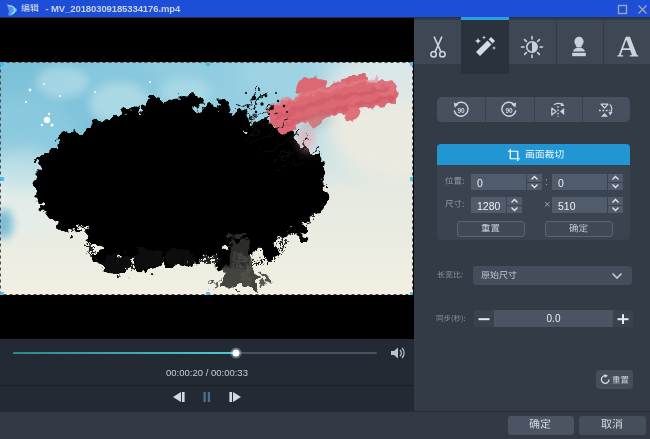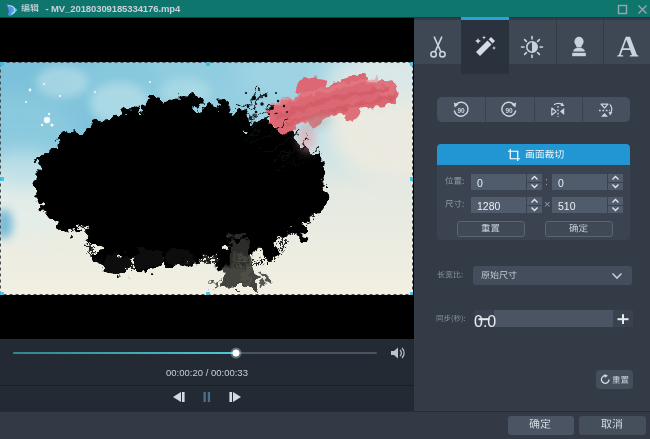--- a/index.html
+++ b/index.html
@@ -1,21 +1,21 @@
 <!DOCTYPE html>
 <html><head><meta charset="utf-8">
 <style>
 *{margin:0;padding:0;box-sizing:border-box;}
 html,body{width:650px;height:439px;overflow:hidden;background:#333B47;font-family:"Liberation Sans",sans-serif;}
 .abs{position:absolute;}
 #root{position:relative;width:650px;height:439px;}
 </style></head><body>
 <div id="root">
 
-<div class="abs" style="left:0;top:0;width:650px;height:18px;background:#0f766e;border-bottom:1px solid #2B323D;">
+<div class="abs" style="left:0;top:0;width:650px;height:18px;background:#1d4ed8;border-bottom:1px solid #2B323D;">
 <svg class="abs" style="left:4px;top:2px" width="14.5" height="14.5" viewBox="0 0 13 13">
 <defs>
           <linearGradient id="lg" x1="0" y1="0" x2="1" y2="0.3">
 <stop offset="0" stop-color="#8A6BEC"></stop>
             <stop offset="0.45" stop-color="#4D8FE8"></stop>
             <stop offset="1" stop-color="#3EC6EE"></stop>
           </linearGradient>
         </defs>
 <path d="M3.2 2.0 Q2.2 1.2 2.6 2.6 L4.6 9.0 Q3.0 10.2 3.8 11.6 Q4.8 12.8 6.6 12.2 L11.0 8.4 Q12.6 7.0 10.8 5.8 L3.2 2.0 Z" fill="url(#lg)"></path>
 <path d="M4.2 3.4 Q8.4 3.0 9.6 6.4 Q10.2 9.4 7.2 10.6" fill="none" stroke="#B9E2F5" stroke-width="1.1" stroke-linecap="round"></path>
@@ -327,21 +327,21 @@
         <div style="position:absolute;right:15px;top:0;width:1px;height:16px;background:#3A434F;"></div>
         <div style="position:absolute;right:0;top:7.5px;width:15px;height:1px;background:#3A434F;"></div>
         <svg style="position:absolute;right:0;top:0" width="15" height="16" viewBox="0 0 15 16">
           <path d="M4.5 5.5 L7.5 2.5 L10.5 5.5" stroke="#E2E8EE" stroke-width="1.3" fill="none"></path>
           <path d="M4.5 10.5 L7.5 13.5 L10.5 10.5" stroke="#E2E8EE" stroke-width="1.3" fill="none"></path>
         </svg>
       </div>
 <div class="abs" style="left:31px;top:182px;"><svg style="display:inline-block;vertical-align:top;margin:0px 0 0 0px;" width="21.4" height="10.6" viewBox="0 0 21.4 10.6">
           <path d="M4.96 3.16Q5.30 4.52 6.07 5.49Q6.85 6.47 8.14 6.87Q8.06 6.94 7.98 7.04Q7.89 7.15 7.82 7.26Q7.75 7.36 7.69 7.46Q6.79 7.13 6.14 6.54Q5.49 5.96 5.05 5.13Q4.61 4.31 4.34 3.29ZM1.88 0.07H7.32V3.40H1.88V2.78H6.66V0.69H1.88ZM1.51 0.07H2.18V2.47Q2.18 3.02 2.14 3.68Q2.09 4.34 1.95 5.02Q1.81 5.70 1.53 6.34Q1.26 6.98 0.80 7.51Q0.75 7.43 0.65 7.34Q0.55 7.25 0.45 7.17Q0.35 7.09 0.27 7.05Q0.70 6.56 0.95 5.98Q1.20 5.40 1.32 4.79Q1.44 4.18 1.48 3.58Q1.51 2.99 1.51 2.47Z M8.94 1.46H16.56V2.10H8.94ZM13.89 -0.33H14.56V6.52Q14.56 6.92 14.44 7.10Q14.33 7.28 14.07 7.36Q13.80 7.44 13.32 7.47Q12.83 7.49 12.14 7.49Q12.12 7.39 12.07 7.26Q12.02 7.13 11.97 7.00Q11.91 6.87 11.85 6.78Q12.25 6.79 12.61 6.79Q12.97 6.80 13.23 6.79Q13.50 6.79 13.61 6.79Q13.77 6.79 13.83 6.73Q13.89 6.67 13.89 6.52ZM9.91 3.27 10.45 2.95Q10.77 3.26 11.08 3.64Q11.40 4.03 11.65 4.40Q11.91 4.77 12.05 5.08L11.47 5.44Q11.34 5.14 11.09 4.76Q10.84 4.38 10.54 3.99Q10.23 3.60 9.91 3.27Z M18.17 3.48Q17.94 3.48 17.78 3.31Q17.62 3.15 17.62 2.89Q17.62 2.62 17.78 2.45Q17.94 2.29 18.17 2.29Q18.41 2.29 18.57 2.45Q18.74 2.62 18.74 2.89Q18.74 3.15 18.57 3.31Q18.41 3.48 18.17 3.48ZM18.17 6.91Q17.94 6.91 17.78 6.74Q17.62 6.57 17.62 6.32Q17.62 6.05 17.78 5.88Q17.94 5.72 18.17 5.72Q18.41 5.72 18.57 5.88Q18.74 6.05 18.74 6.32Q18.74 6.57 18.57 6.74Q18.41 6.91 18.17 6.91Z" fill="#95A0AE"></path>
         </svg></div>
-<div class="abs" style="left:57px;top:179px;width:71px;height:16px;background:#505B6B;padding-left:16px;">
+<div class="abs" style="left:57px;top:179px;width:51px;height:16px;background:#505B6B;padding-left:16px;">
         <span style="position:absolute;left:6px;top:2.5px;font-size:10.5px;color:#EAEFF4;">1280</span>
         <div style="position:absolute;right:15px;top:0;width:1px;height:16px;background:#3A434F;"></div>
         <div style="position:absolute;right:0;top:7.5px;width:15px;height:1px;background:#3A434F;"></div>
         <svg style="position:absolute;right:0;top:0" width="15" height="16" viewBox="0 0 15 16">
           <path d="M4.5 5.5 L7.5 2.5 L10.5 5.5" stroke="#E2E8EE" stroke-width="1.3" fill="none"></path>
           <path d="M4.5 10.5 L7.5 13.5 L10.5 10.5" stroke="#E2E8EE" stroke-width="1.3" fill="none"></path>
         </svg>
       </div>
 <div class="abs" style="left:130px;top:180px;font-size:11px;color:#95A0AE;">×</div>
 <div class="abs" style="left:138px;top:179px;width:71px;height:16px;background:#505B6B;">
@@ -375,21 +375,21 @@
 <div class="abs" style="left:60px;top:292px;width:159px;height:17px;background:#4A5463;">
         <div style="position:absolute;left:0;top:0;width:20px;height:17px;background:#39424E;"></div>
         <div style="position:absolute;right:0;top:0;width:20px;height:17px;background:#39424E;"></div>
         <svg style="position:absolute;left:3px;top:3.5px" width="14" height="10" viewBox="0 0 14 10">
           <rect x="1.5" y="4.2" width="11" height="2" fill="#E6EBF0"></rect>
         </svg>
         <svg style="position:absolute;right:3px;top:3.5px" width="14" height="10" viewBox="0 0 14 10">
           <rect x="1.5" y="4.2" width="11" height="2" fill="#E6EBF0"></rect>
           <rect x="6" y="0.2" width="2" height="10" fill="#E6EBF0"></rect>
         </svg>
-        <span style="position:absolute;left:0;right:0;top:3px;text-align:left;font-size:16px;color:#E8EDF2;">0.0</span>
+        <span style="position:absolute;left:0;right:0;top:3px;text-align:center;font-size:10px;color:#E8EDF2;">0.0</span>
       </div>
 <div class="abs" style="left:182px;top:352px;width:37px;height:19px;background:#454F5C;border-radius:4px;"></div>
 <svg class="abs" style="left:186px;top:356px" width="11" height="11" viewBox="0 0 11 11">
 <path d="M9 5.5 A3.8 3.8 0 1 1 5.5 1.7" stroke="#D5DCE4" stroke-width="1.3" fill="none"></path>
 <path d="M4.3 0 L8 1.7 L4.8 3.8 Z" fill="#D5DCE4"></path>
       </svg>
 <div class="abs" style="left:198px;top:357.5px;"><svg style="display:inline-block;vertical-align:top;margin:0px 0 0 0px;" width="19.0" height="10.6" viewBox="0 0 19.0 10.6">
           <path d="M0.44 6.68H8.06V7.21H0.44ZM0.49 1.16H8.02V1.69H0.49ZM1.07 5.44H7.52V5.95H1.07ZM3.89 0.30H4.53V6.93H3.89ZM6.85 -0.29 7.19 0.20Q6.63 0.30 5.91 0.38Q5.19 0.46 4.40 0.52Q3.61 0.57 2.81 0.61Q2.01 0.65 1.26 0.66Q1.26 0.55 1.21 0.40Q1.17 0.25 1.12 0.15Q1.87 0.13 2.66 0.09Q3.46 0.06 4.23 0.00Q5.00 -0.05 5.67 -0.12Q6.35 -0.20 6.85 -0.29ZM1.97 3.73V4.38H6.56V3.73ZM1.97 2.66V3.30H6.56V2.66ZM1.34 2.21H7.21V4.84H1.34Z M14.03 0.44V1.20H15.46V0.44ZM12.04 0.44V1.20H13.44V0.44ZM10.10 0.44V1.20H11.45V0.44ZM9.49 -0.01H16.10V1.67H9.49ZM9.07 2.16H16.34V2.66H9.07ZM12.37 1.51 13.03 1.55Q12.96 2.00 12.85 2.49Q12.75 2.99 12.66 3.35H12.05Q12.12 3.10 12.17 2.79Q12.23 2.47 12.29 2.13Q12.34 1.80 12.37 1.51ZM8.98 6.74H16.53V7.22H8.98ZM10.42 4.08H15.05V4.46H10.42ZM10.45 4.95H15.03V5.33H10.45ZM10.48 5.84H15.07V6.22H10.48ZM10.11 3.17H15.36V7.01H14.73V3.60H10.72V7.01H10.11Z" fill="#D5DCE4"></path>
         </svg></div>
 </div>

